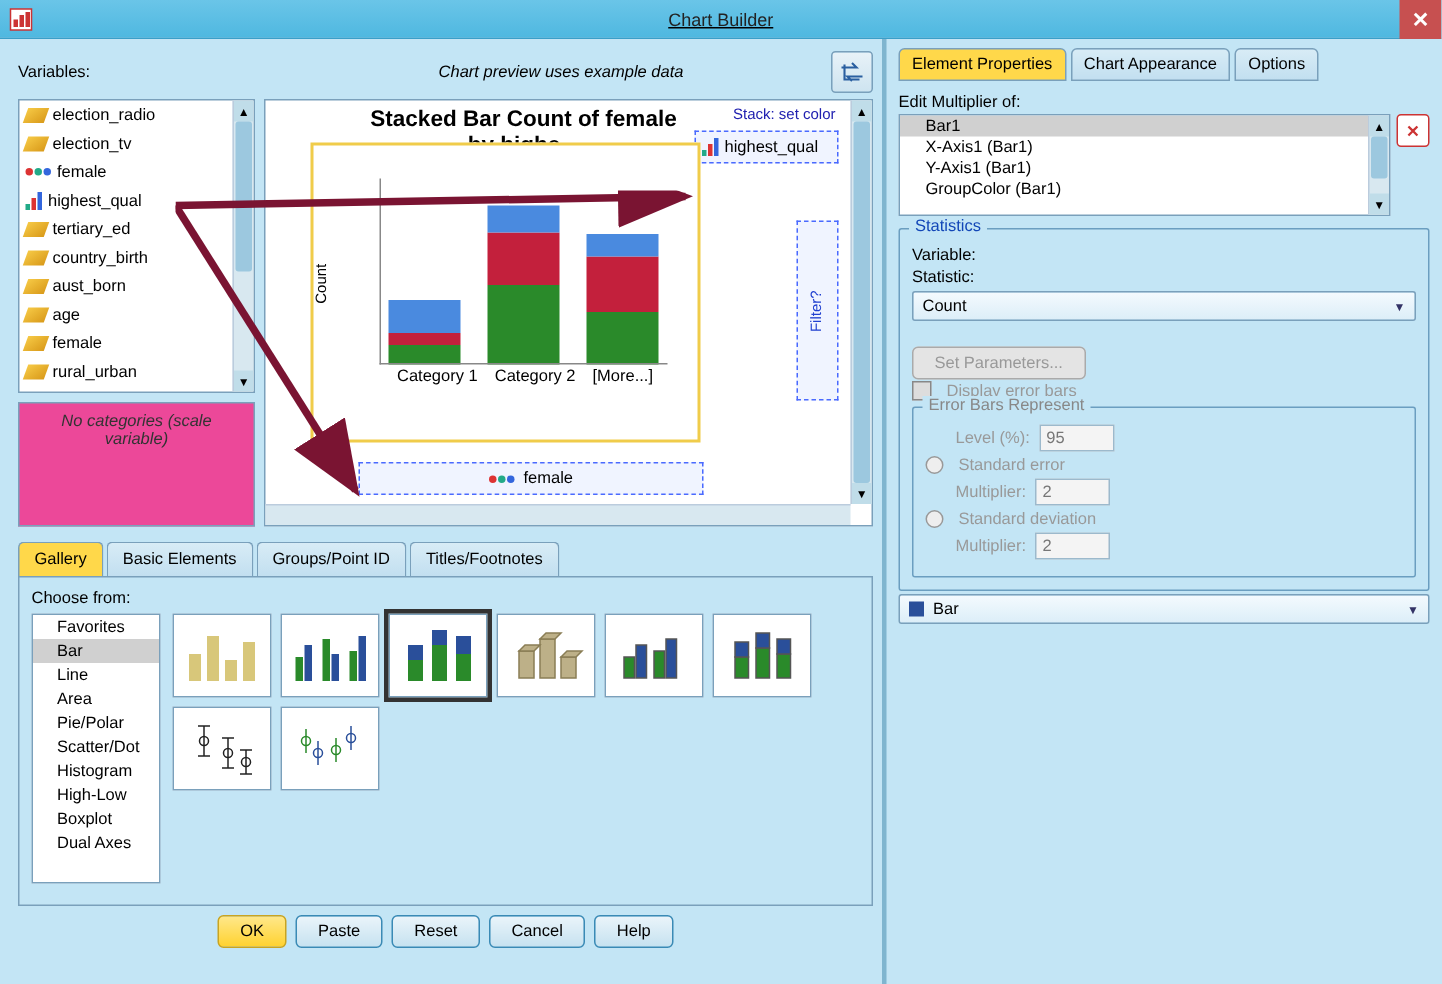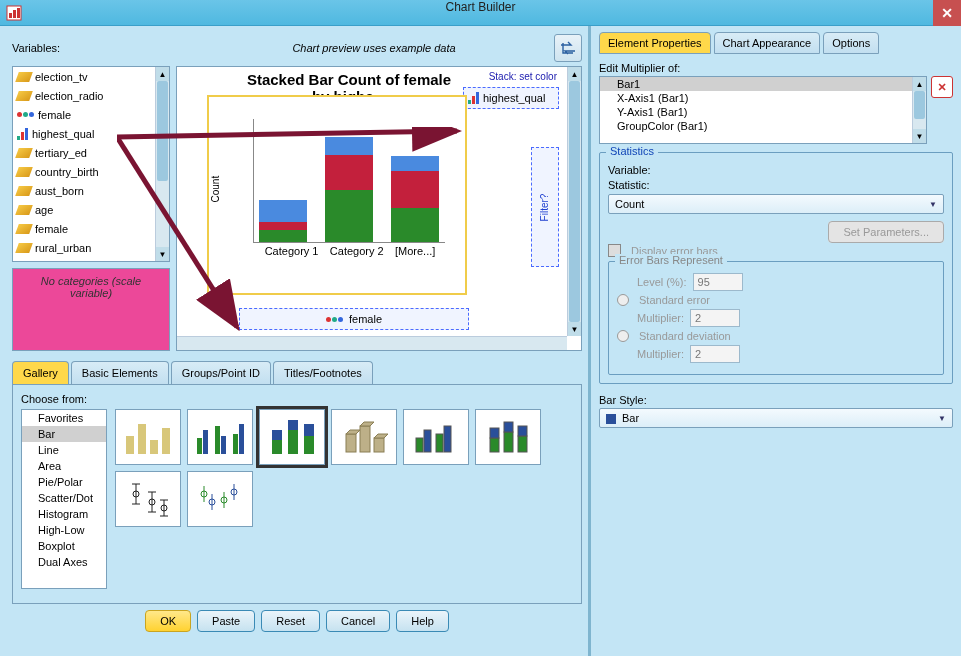--- a/index.html
+++ b/index.html
@@ -1,18 +1,18 @@
 <!DOCTYPE html>
 <html><head>
 <meta charset="utf-8">
 <style>
 * { box-sizing: border-box; margin: 0; padding: 0; font-family: "Segoe UI", Tahoma, sans-serif; font-size: 11px; }
 body { background: #c3e5f5; width: 961px; height: 656px; position: relative; overflow: hidden; }
 
-.titlebar { height: 26px; background: linear-gradient(#6ac5e8,#4fb8e0); display: flex; align-items: flex-start; justify-content: center; position: relative; border-bottom: 1px solid #3a9fc9; }
+.titlebar { height: 26px; background: linear-gradient(#6ac5e8,#4fb8e0); display: flex; align-items: center; justify-content: center; position: relative; border-bottom: 1px solid #3a9fc9; text-decoration: underline; }
 .titlebar .title { color: #222; font-size: 12px; }
 .titlebar .close { position: absolute; right: 0; top: 0; width: 28px; height: 26px; background: #c75050; color: #fff; display: flex; align-items: center; justify-content: center; font-size: 14px; font-weight: bold; }
 .titlebar .appicon { position: absolute; left: 6px; top: 5px; width: 16px; height: 16px; }
 
 .main { display: flex; height: 630px; }
 .left { width: 588px; padding: 8px 6px 6px 12px; position: relative; }
 .right { width: 373px; border-left: 3px solid #7fb5cf; padding: 6px 8px; }
 
 .top-row { display: flex; align-items: center; margin-bottom: 4px; }
 .top-row .lbl { flex: 0 0 182px; }
@@ -130,25 +130,25 @@
           </svg>
       </div>
     </div>
 
     <div class="vars-row">
       <div class="varlist-col">
         <div class="varlist">
           <div class="items">
             <div class="item">
                 <span class="ico-ruler"></span>
+                <span>election_radio</span>
+              </div>
+            <div class="item">
+                <span class="ico-ruler"></span>
                 <span>election_tv</span>
-              </div>
-            <div class="item">
-                <span class="ico-ruler"></span>
-                <span>election_radio</span>
               </div>
             <div class="item">
                 <span class="ico-3c">
                   <span style="background:#d33"></span>
                   <span style="background:#2a8"></span>
                   <span style="background:#36d"></span>
                 </span>
                 <span>female</span>
               </div>
             <div class="item">
@@ -431,21 +431,21 @@
       <div class="fldrow">
           <span class="lab">Variable:</span>
         </div>
       <div class="fldrow">
           <span class="lab">Statistic:</span>
         </div>
       <div class="select">
           <span>Count</span>
           <span class="arrow">▼</span>
         </div>
-      <div style="text-align:right;margin-top:12px"><span class="btn-std dis">Set Parameters...</span></div>
+      <div style="margin-top:22px"><span class="btn-std dis">Set Parameters...</span></div>
       <div class="fldrow disabled" style="margin-top:6px">
           <span class="chk"></span>
           <span>Display error bars</span>
         </div>
       <div class="groupbox disabled" style="margin-top:4px">
         <span class="gl" style="color:#888">Error Bars Represent</span>
         <div class="fldrow" style="padding-left:20px">
             <span>Level (%):</span>
             <input type="text" disabled="" value="95" style="">
           </div>
@@ -461,19 +461,18 @@
             <span class="radio"></span>
             <span>Standard deviation</span>
           </div>
         <div class="fldrow" style="padding-left:20px">
             <span>Multiplier:</span>
             <input type="text" disabled="" value="2" style="">
           </div>
       </div>
     </div>
 
-    <div style="margin-top:10px">Bar Style:</div>
     <div class="select" style="margin-top:2px">
       <span><span style="display:inline-block;width:10px;height:10px;background:#2a4f9a;margin-right:6px;vertical-align:middle"></span><span>Bar</span></span>
       <span class="arrow">▼</span>
     </div>
   </div>
 </div>
 
 </body></html>

